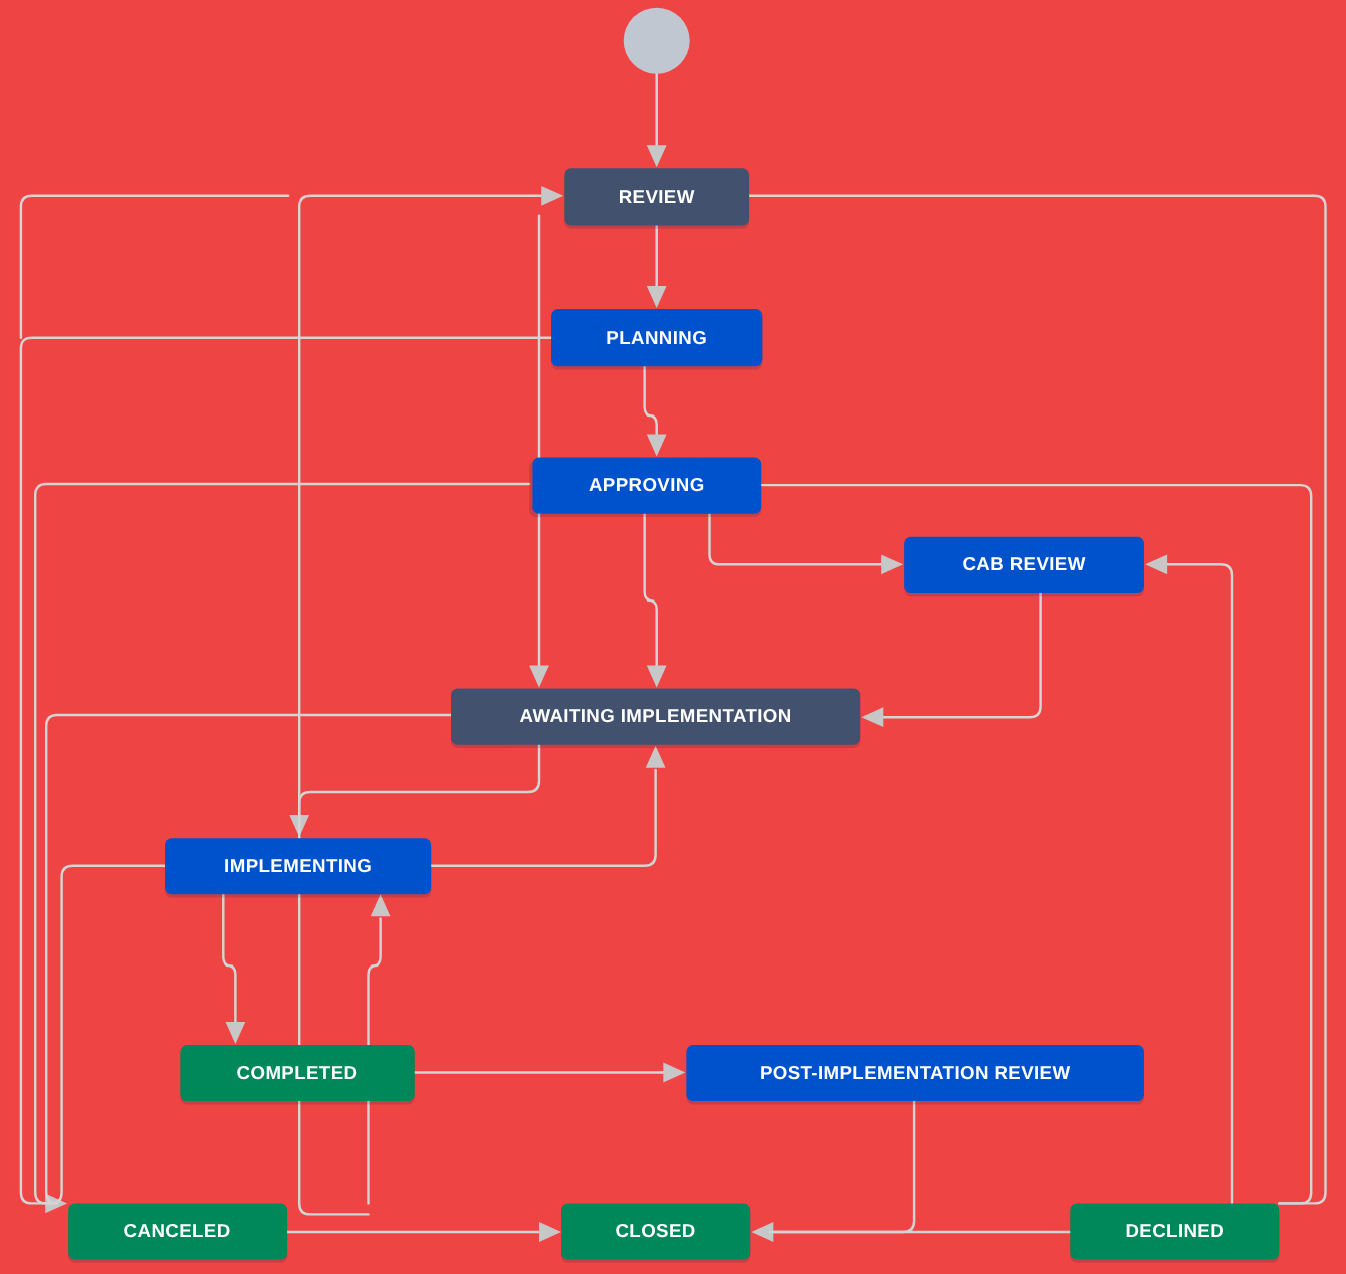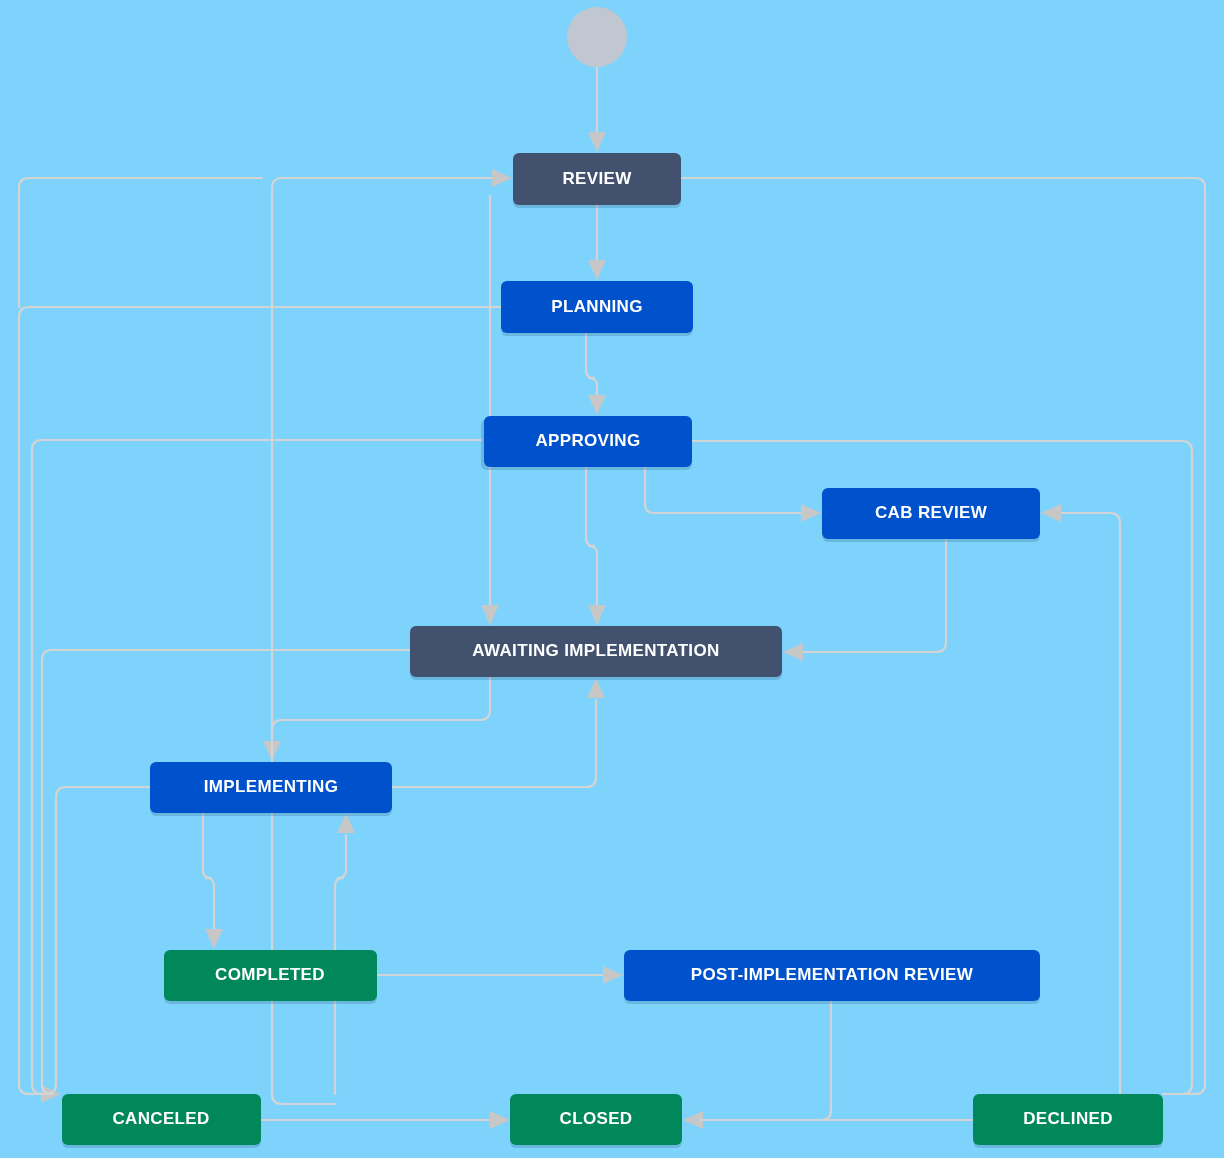--- a/index.html
+++ b/index.html
@@ -10,21 +10,21 @@
   body {
     font-family: "Liberation Sans", sans-serif;
     width: 1224px;
     height: 1158px;
     overflow: hidden;
   }
   #diagram-root {
     position: relative;
     width: 1224px;
     height: 1158px;
-    background: #7dd3fc;
+    background: #ef4444;
   }
   svg#workflow-svg {
     position: absolute;
     top: 0;
     left: 0;
     width: 1224px;
     height: 1158px;
     display: block;
   }
   .edge-path {

